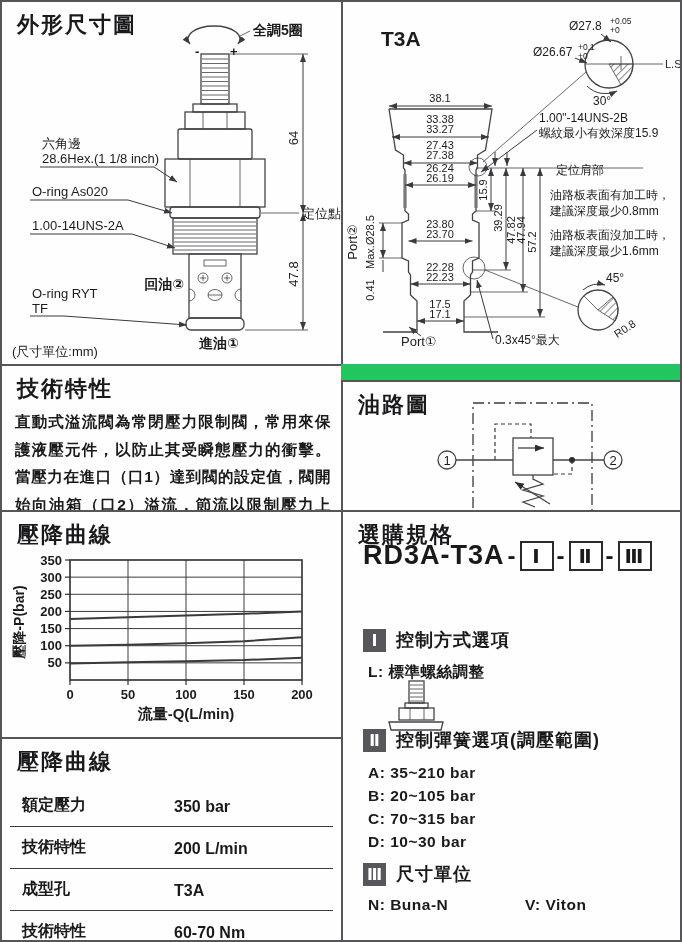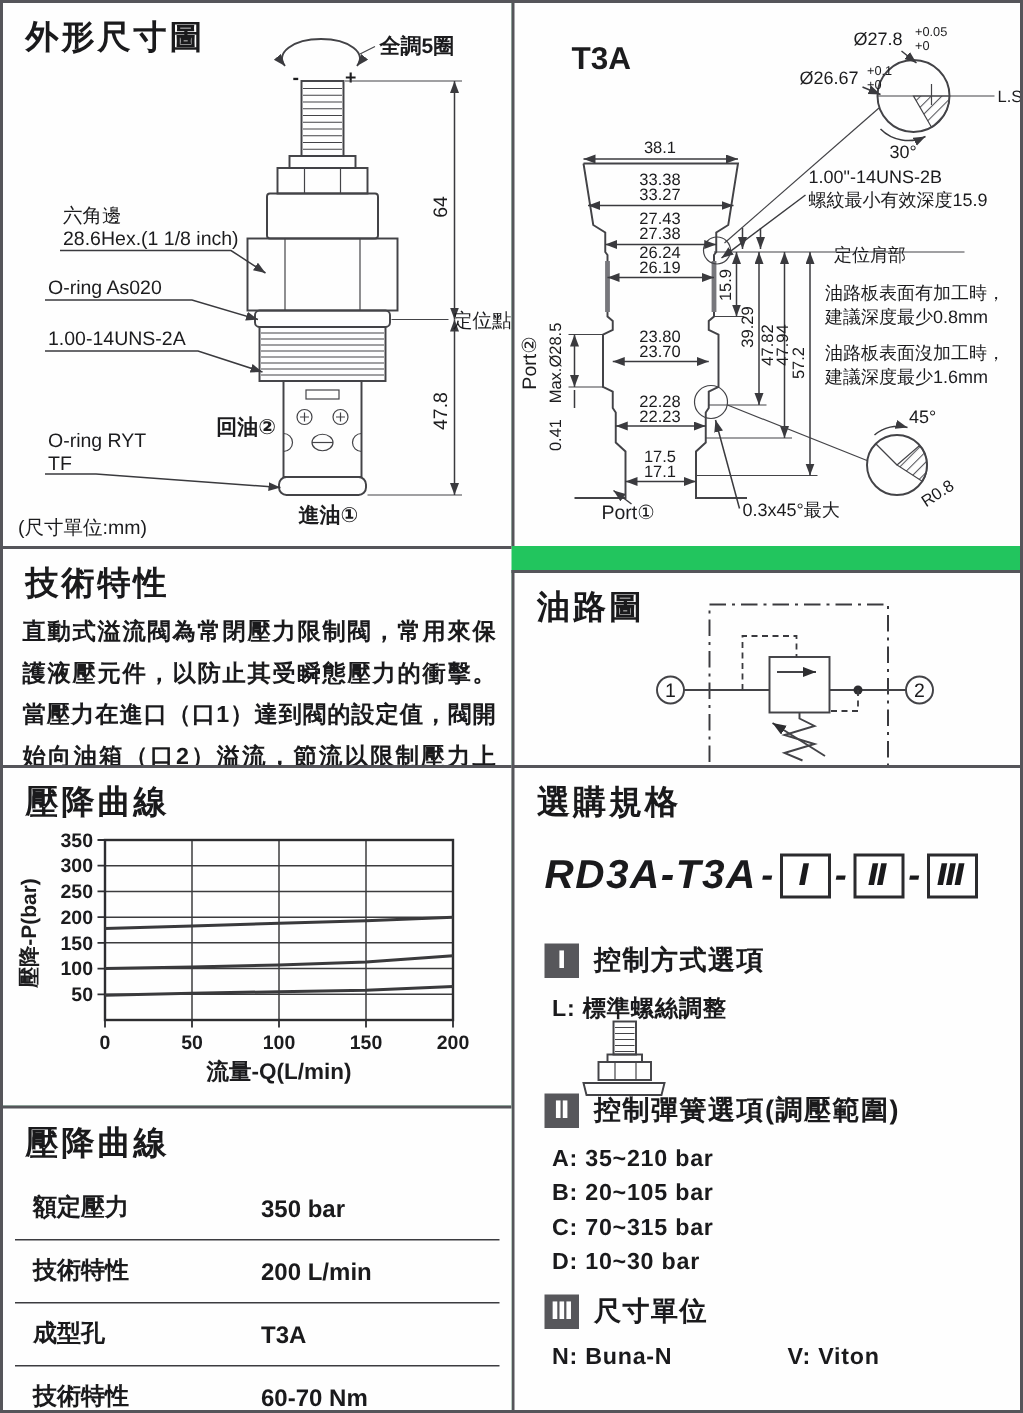--- a/index.html
+++ b/index.html
@@ -22,22 +22,22 @@
   .dash{stroke:#3a3a3e;stroke-width:1.2;fill:none;stroke-dasharray:4 3;}
   .dashdot{stroke:#3a3a3e;stroke-width:1.3;fill:none;stroke-dasharray:11 4 2 4;}
   .t9{font-size:8.5px;} .t11{font-size:11px;} .t12{font-size:12px;} .t13{font-size:13px;} .t14{font-size:14px;font-weight:600;}
   .mid{text-anchor:middle;} .end{text-anchor:end;} .bold{font-weight:bold;}
   .feat{position:absolute;left:13px;right:10px;top:42px;font-size:15.5px;font-weight:600;line-height:1.78;
         text-align:justify;letter-spacing:.5px;}
   .specrows{position:absolute;left:8px;right:8px;top:46px;}
   .srow{display:flex;align-items:flex-end;border-bottom:1.6px solid #3c3c40;padding-bottom:10px;margin-top:10px;}
   .srow .lab{flex:0 0 152px;padding-left:12px;font-size:16px;font-weight:bold;}
   .srow .val{font-size:16px;font-weight:bold;}
-  .model{position:absolute;left:20px;top:56px;display:flex;align-items:center;gap:3px;
-         font-size:27px;font-weight:bold;letter-spacing:1px;font-style:italic;}
+  .model{position:absolute;left:20px;top:28px;display:flex;align-items:center;gap:3px;
+         font-size:27px;font-weight:bold;letter-spacing:1px;}
   .rnbox{display:inline-flex;align-items:center;justify-content:center;min-width:24px;height:26px;
          border:2.5px solid #2b2b2e;font-size:20px;font-weight:bold;padding:0 3px;background:#fff;}
   .mdash{font-size:24px;font-weight:bold;}
   .sechead{position:absolute;left:20px;display:flex;align-items:center;gap:10px;}
   .marker{width:23px;height:23px;background:#57575b;color:#fff;display:flex;align-items:center;
           justify-content:center;font-size:16px;font-weight:bold;flex:0 0 23px;}
   .sectitle{font-size:18px;font-weight:bold;letter-spacing:1px;}
   .orditem{position:absolute;left:25px;font-size:15.5px;font-weight:700;letter-spacing:.5px;}
   .chart-xtick{font-size:13px;font-weight:bold;text-anchor:middle;}
   .chart-ytick{font-size:13px;font-weight:bold;text-anchor:end;}

